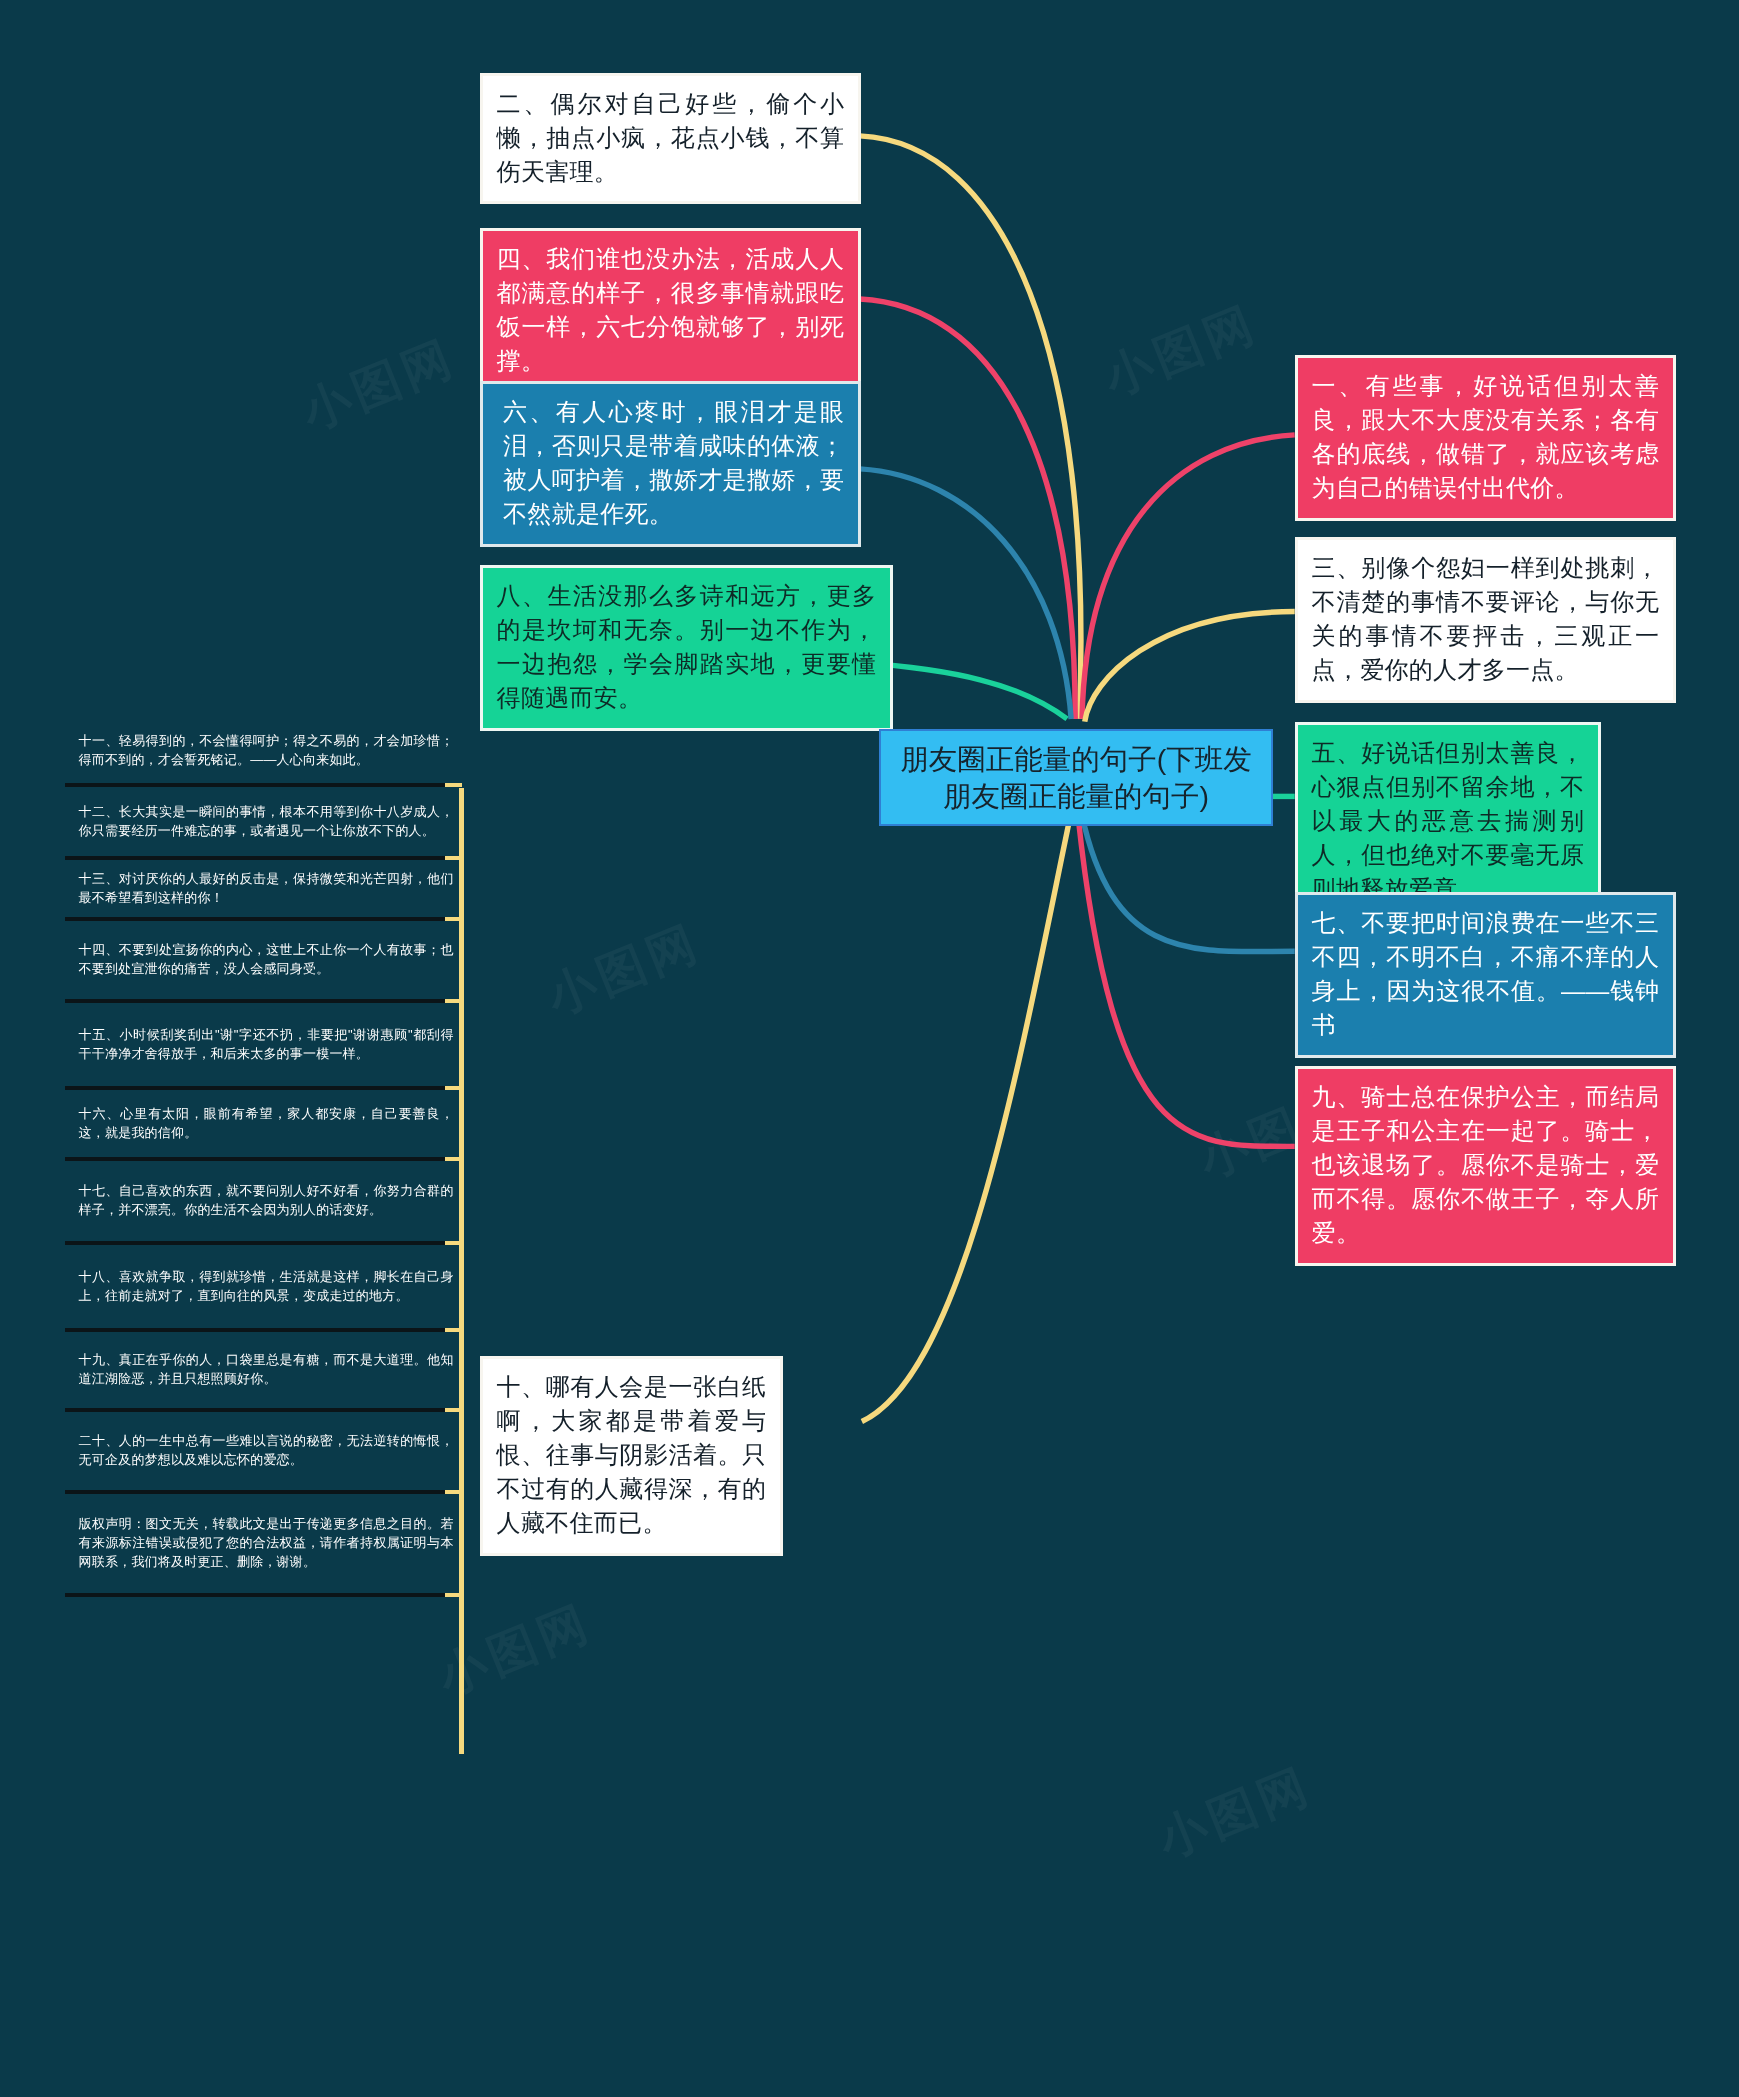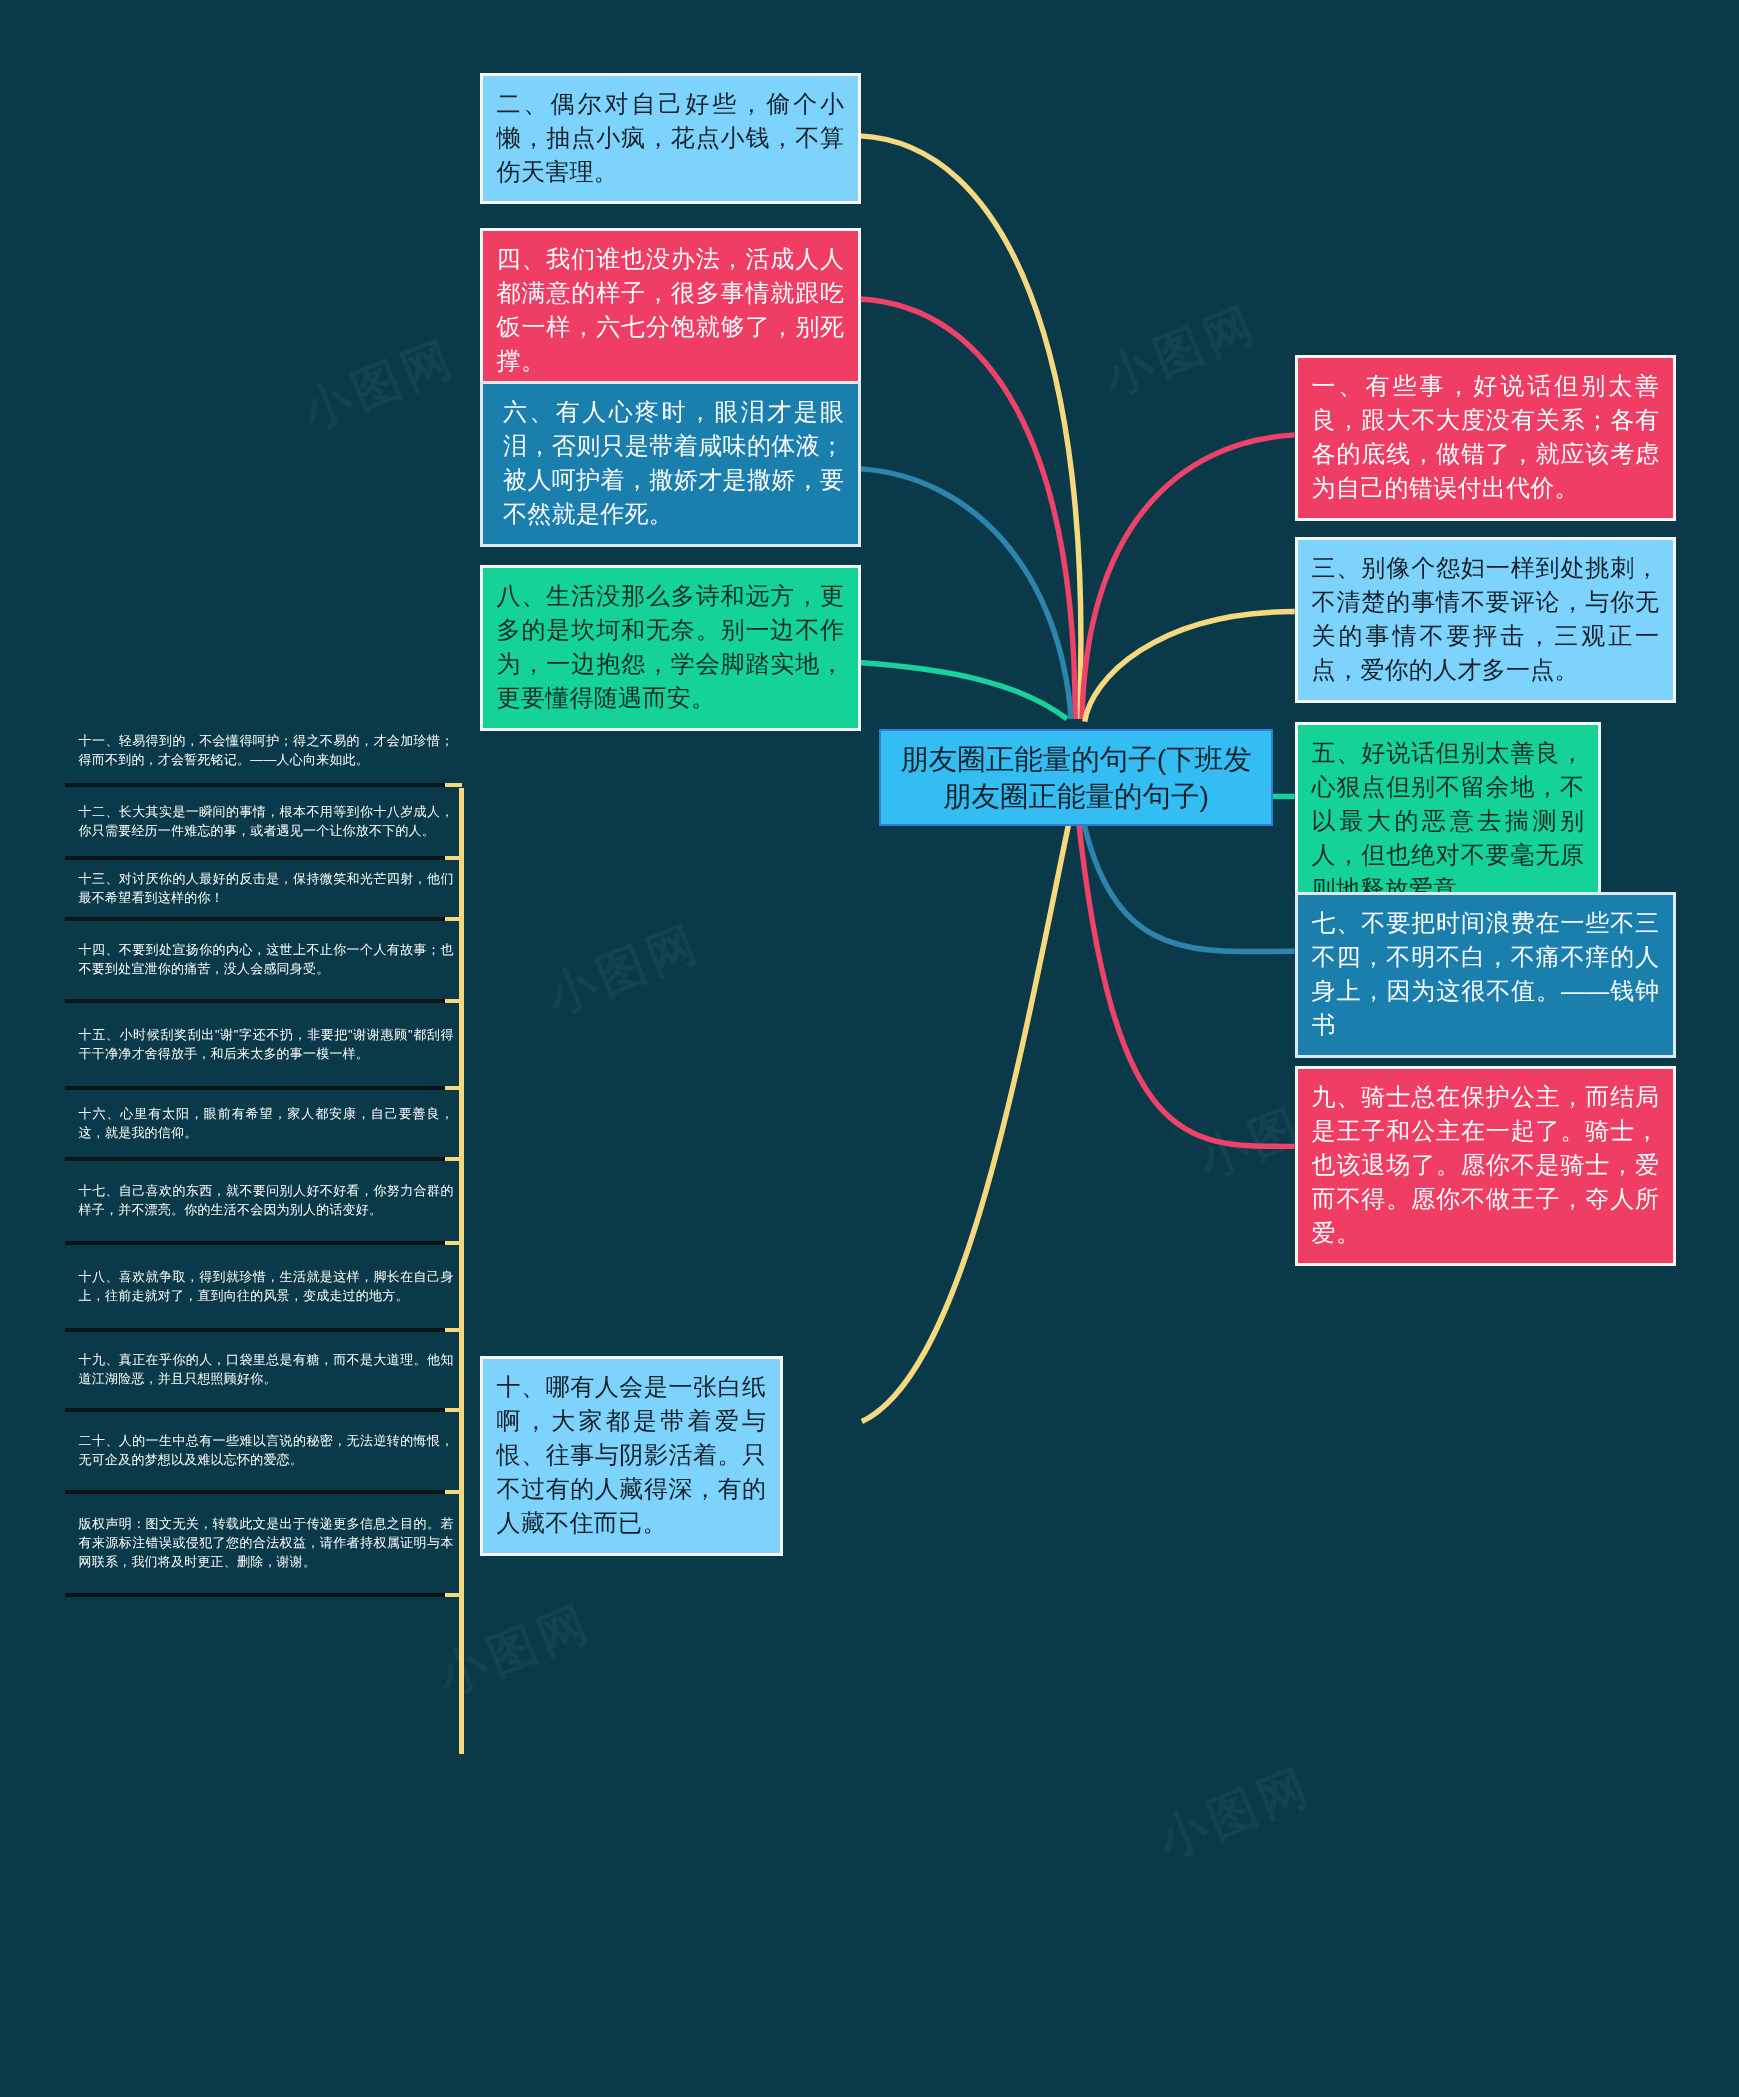--- a/index.html
+++ b/index.html
@@ -17,21 +17,21 @@
     box-sizing:border-box;
     border:3.4px solid #eef3f2;
     padding:11px 13.6px 12.2px 13.6px;
     font-size:24px;
     line-height:1.42;
     letter-spacing:0.3px;
     text-align:justify;
   }
   .card .txt{display:block;}
 
-  .c-yellow{background:#7dd3fc;color:#14202a;border-color:#f7f5ef;}
+  .c-yellow{background:#ffffff;color:#14202a;border-color:#f7f5ef;}
   .c-pink  {background:#ef3d64;color:#ffffff;border-color:#f7f5ef;}
   .c-blue  {background:#1b7fae;color:#ffffff;border-color:#dfe9ec;}
   .c-green {background:#15d396;color:#0e2a26;border-color:#eef7f3;}
 
   
   .hub{
     position:absolute;
     background:#33bdf2;
     border:2.7px solid #2f7fd4;
     color:#16232c;
@@ -123,21 +123,21 @@
   </div>
 
   <div class="card c-pink" style="left:480px;top:228px;width:381px;">
     <span class="txt">四、我们谁也没办法，活成人人都满意的样子，很多事情就跟吃饭一样，六七分饱就够了，别死撑。</span>
   </div>
 
   <div class="card c-blue" style="left:480px;top:381px;width:381px;padding-left:20px;">
     <span class="txt">六、有人心疼时，眼泪才是眼泪，否则只是带着咸味的体液；被人呵护着，撒娇才是撒娇，要不然就是作死。</span>
   </div>
 
-  <div class="card c-green" style="left:480px;top:565px;width:381px;">
+  <div class="card c-green" style="left:480px;top:565px;width:413px;">
     <span class="txt">八、生活没那么多诗和远方，更多的是坎坷和无奈。别一边不作为，一边抱怨，学会脚踏实地，更要懂得随遇而安。</span>
   </div>
 
   <div class="card c-yellow" style="left:480px;top:1356px;width:303px;">
     <span class="txt">十、哪有人会是一张白纸啊，大家都是带着爱与恨、往事与阴影活着。只不过有的人藏得深，有的人藏不住而已。</span>
   </div>
 
   <div class="hub" style="left:879px;top:729px;width:394px;">
     <span>朋友圈正能量的句子(下班发朋友圈正能量的句子)</span>
   </div>

